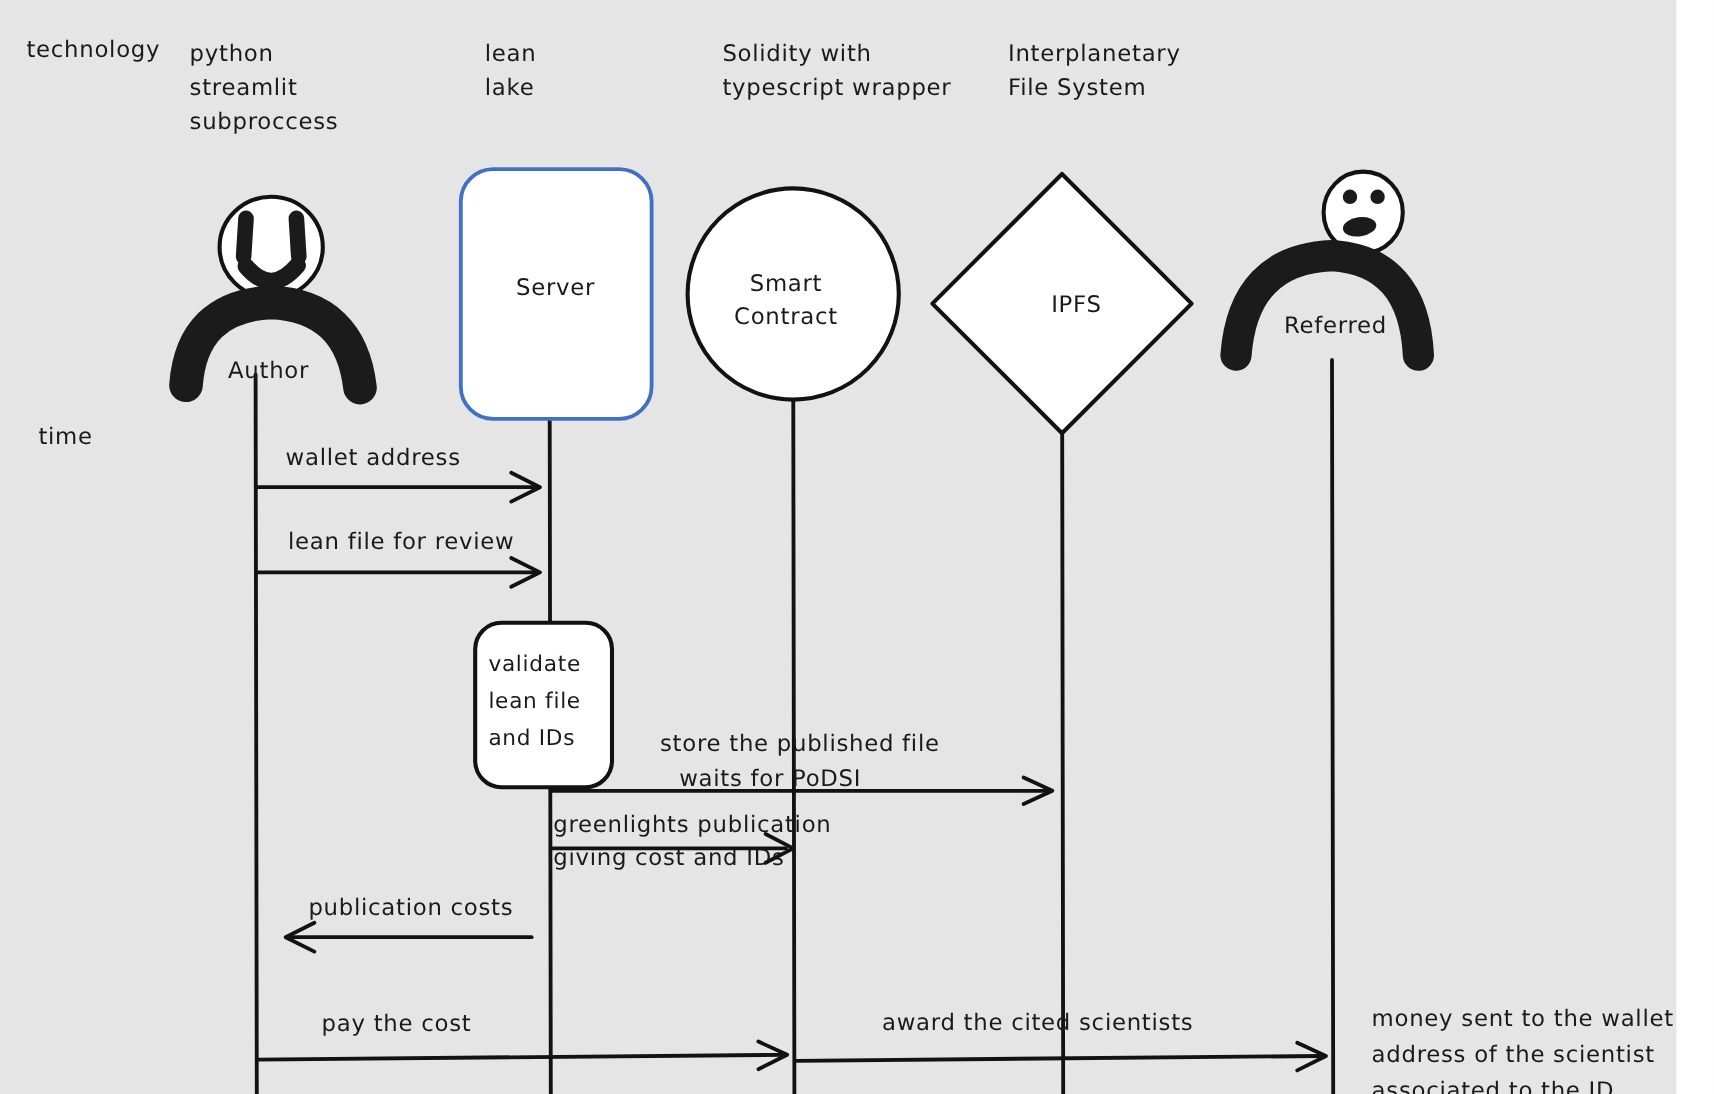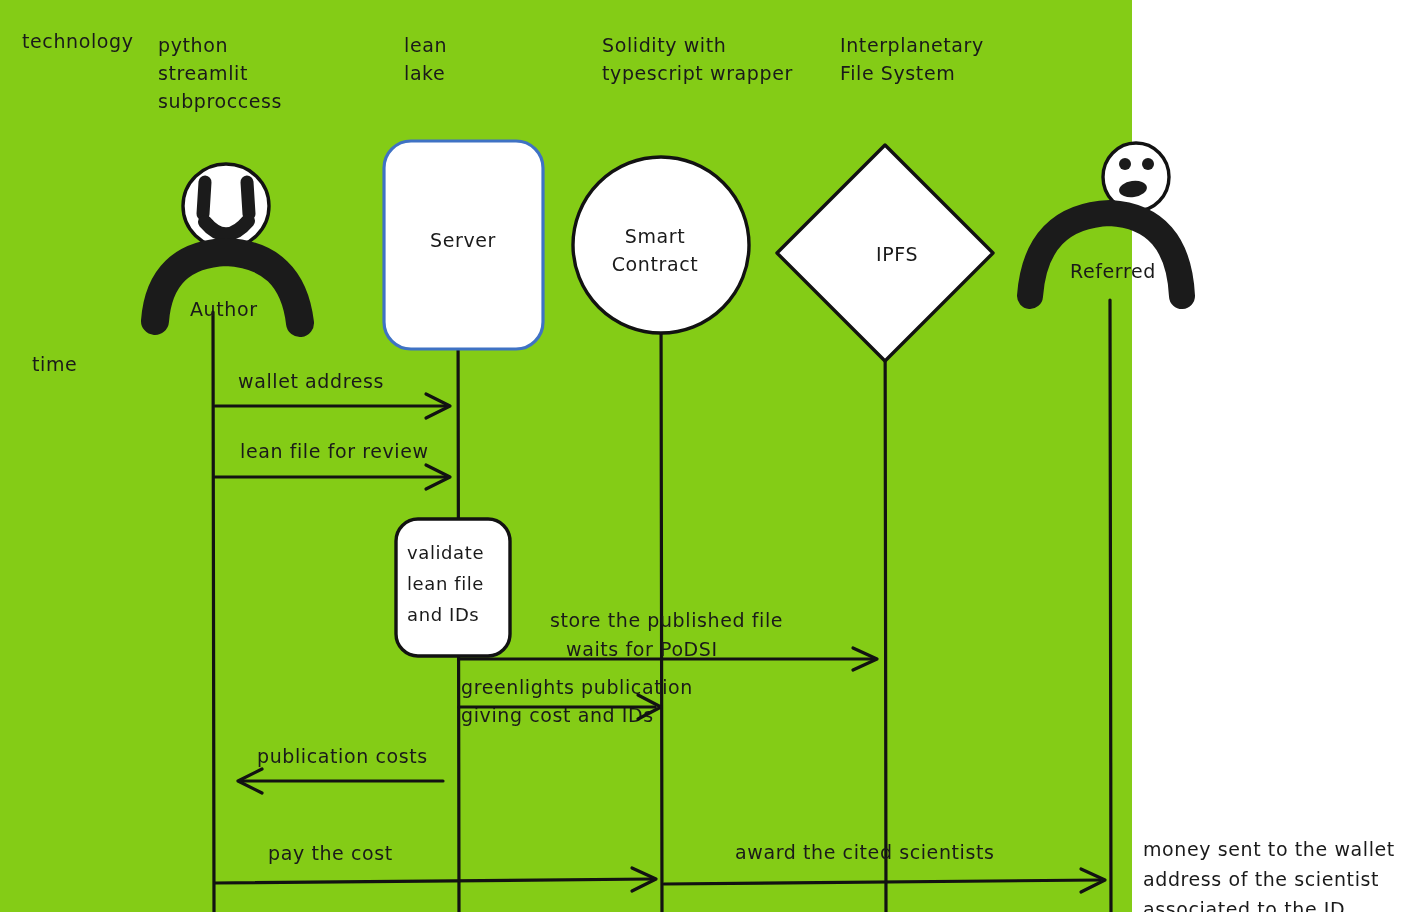--- a/index.html
+++ b/index.html
@@ -8,23 +8,23 @@
     background: #ffffff;
   }
   body {
     width: 1428px;
     height: 912px;
     overflow: hidden;
     font-family: "DejaVu Sans", sans-serif;
   }
   #diagram-root {
     position: relative;
-    width: 1132px;
+    width: 1397px;
     height: 912px;
-    background: #84cc16;
+    background: #e5e5e5;
   }
   svg#scene {
     position: absolute;
     left: 0;
     top: 0;
     width: 1428px;
     height: 912px;
   }
   .hand-text {
     font-family: "DejaVu Sans", sans-serif;

